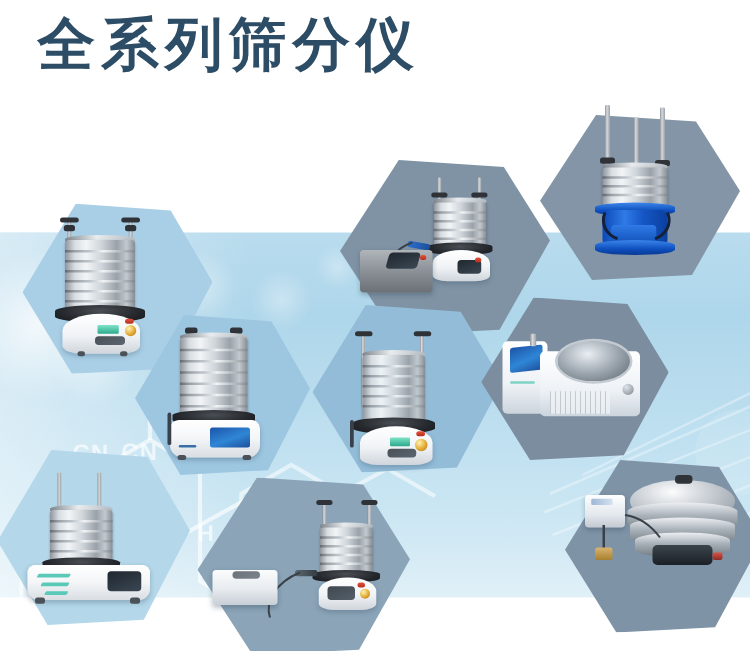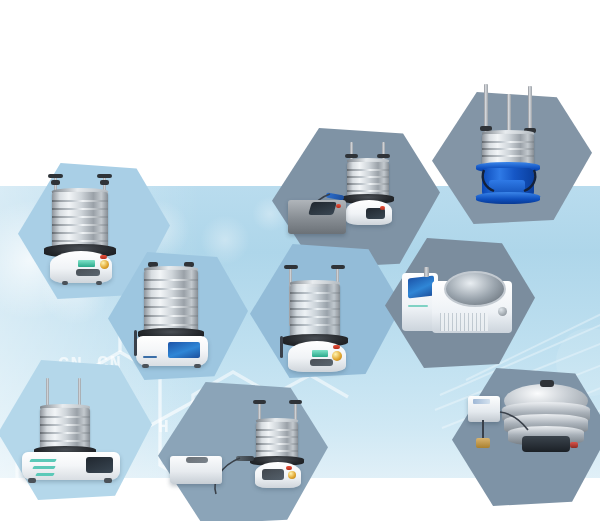--- a/index.html
+++ b/index.html
@@ -37,21 +37,21 @@
   .rays{
     position:absolute;right:-40px;top:300px;width:260px;height:200px;z-index:2;
     opacity:.55;pointer-events:none;
   }
 
   
   .chem{position:absolute;z-index:2;pointer-events:none;}
   .chem-text{
     position:absolute;z-index:2;color:rgba(255,255,255,.66);
     font-size:19px;font-weight:700;letter-spacing:1px;pointer-events:none;
-    font-family:Liberation Mono, monospace;
+    font-family:Liberation Sans, sans-serif;
     text-align:right;
   }
 
   
   .poly{
     position:absolute;z-index:3;
     clip-path:polygon(28% 0%,78% 4%,100% 46%,76% 97%,26% 100%,0% 52%);
   }
 
   
@@ -204,20 +204,21 @@
   <div class="poly" style="left:272px;top:128px;width:168px;height:140px;background:#7f93a5;"></div>
   <div class="poly" style="left:18px;top:163px;width:152px;height:136px;background:#a9cfe6;"></div>
   <div class="poly" style="left:108px;top:252px;width:140px;height:128px;background:#9dc6e0;"></div>
   <div class="poly" style="left:250px;top:244px;width:152px;height:134px;background:#93bcd8;"></div>
   <div class="poly" style="left:385px;top:238px;width:150px;height:130px;background:#7b8d9e;"></div>
   <div class="poly" style="left:-2px;top:360px;width:154px;height:140px;background:#b4d7ea;"></div>
   <div class="poly" style="left:158px;top:382px;width:170px;height:142px;background:#8ba4b8;"></div>
   <div class="poly" style="left:452px;top:368px;width:158px;height:138px;background:#7e93a6;"></div>
 
   <div class="title-wrap">
+    <div class="title-cn">全系列筛分仪</div>
   </div>
 
   <div class="machine" style="left:40px;top:168px;width:100px;height:120px;">
     <div class="rod" style="left:14px;top:8px;width:3px;height:64px;"></div>
     <div class="rod" style="left:63px;top:8px;width:3px;height:64px;"></div>
     <div class="rod-cap" style="left:8px;top:6px;width:15px;height:4px;"></div>
     <div class="rod-cap" style="left:57px;top:6px;width:15px;height:4px;"></div>
     <div class="rod-cap" style="left:11px;top:12px;width:9px;height:5px;border-radius:2px;"></div>
     <div class="rod-cap" style="left:60px;top:12px;width:9px;height:5px;border-radius:2px;"></div>
     <div class="stack-top" style="left:12px;top:20px;width:56px;height:8px;"></div>

